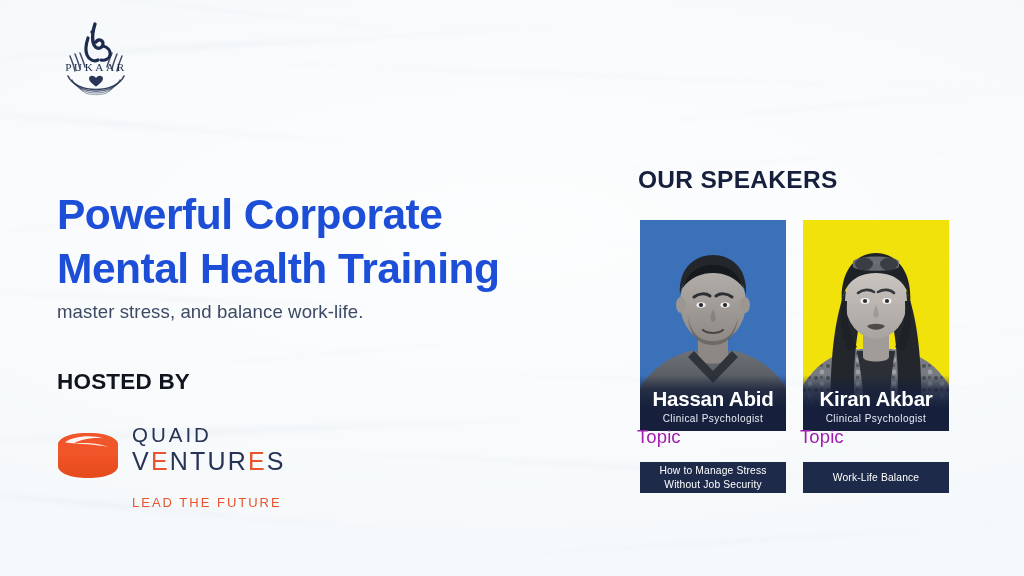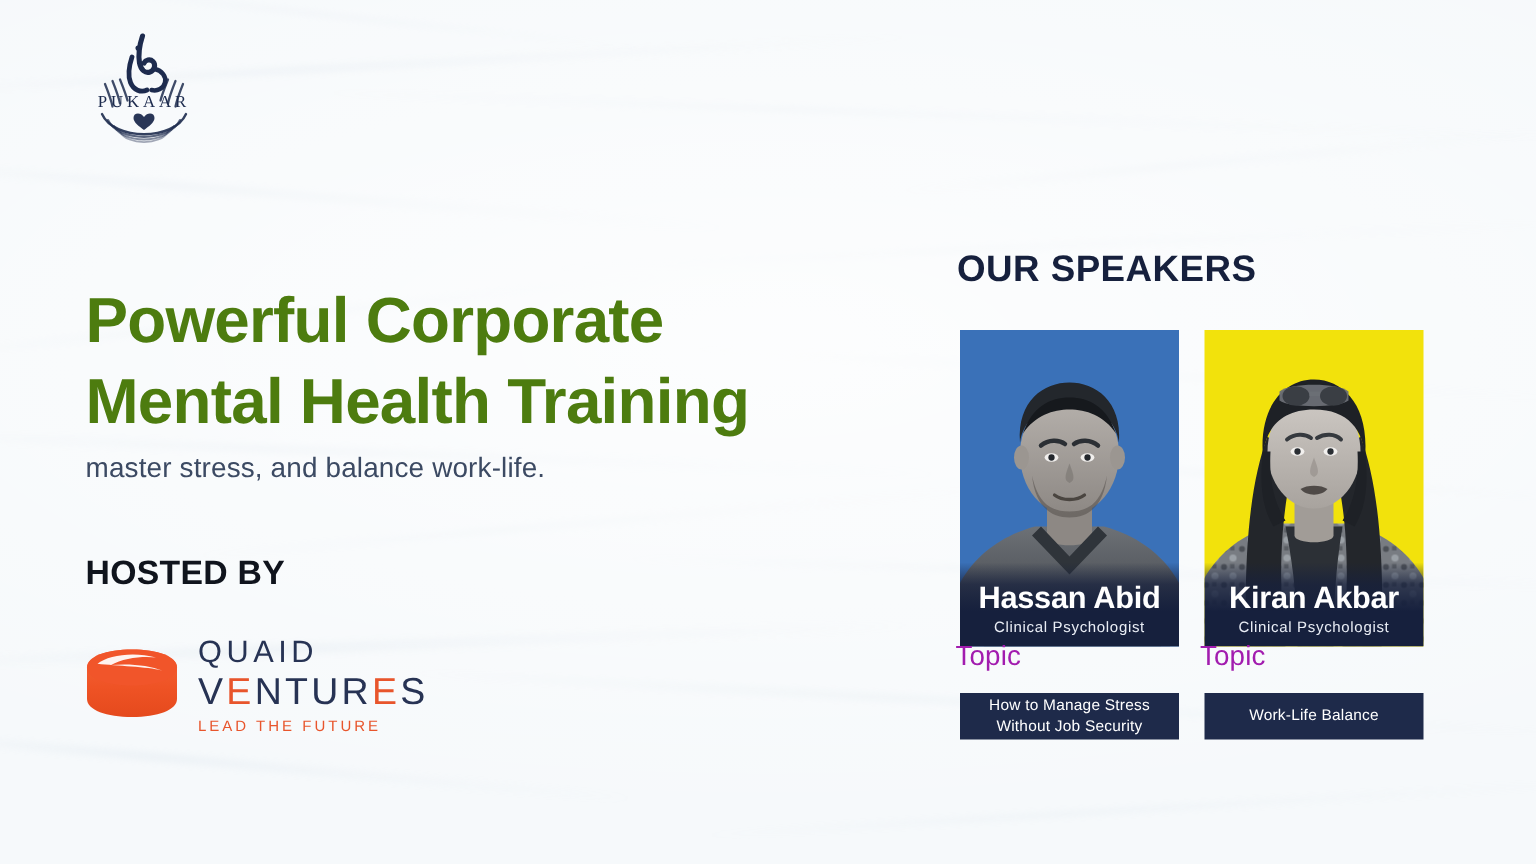--- a/index.html
+++ b/index.html
@@ -17,36 +17,36 @@
   .vig{position:absolute;inset:0;background:
       radial-gradient(120% 80% at 50% 40%,rgba(255,255,255,.72) 0%,rgba(255,255,255,0) 70%);}
 
   
   .pukaar{position:absolute;left:48px;top:16px;width:96px;height:88px;}
   .pukaar svg{display:block;}
 
   
   .headline{position:absolute;left:57px;top:160px;width:560px;
     font-size:42.5px;line-height:1.27;font-weight:bold;letter-spacing:-.5px;
-    color:#4d7c0f;}
+    color:#1d4ed8;}
   .headline .l2{display:block;}
   .subtitle{position:absolute;left:57px;top:280px;width:500px;
     font-size:18.6px;line-height:1.42;color:#3c4a63;letter-spacing:.1px;}
   .subtitle .s2{display:block;}
   .hosted{position:absolute;left:57px;top:369px;
     font-size:22.5px;font-weight:bold;letter-spacing:.2px;color:#10141d;}
 
   
   .qv{position:absolute;left:56px;top:424px;width:250px;height:66px;}
   .qv-mark{position:absolute;left:0;top:6px;width:64px;height:52px;}
   .qv-text{position:absolute;left:76px;top:0px;width:180px;}
   .qv-l1{font-size:20.5px;letter-spacing:3.0px;color:#273354;line-height:1.12;}
   .qv-l2{font-size:25px;letter-spacing:2.2px;color:#273354;line-height:1.12;}
   .qv-l2 .oe{color:#e8552c;}
-  .qv-tag{font-size:10px;letter-spacing:2.0px;color:#e8552c;margin-top:4px;}
+  .qv-tag{font-size:13px;letter-spacing:2.0px;color:#e8552c;margin-top:20px;}
 
   
   .speakers-title{position:absolute;left:638px;top:166px;
     font-size:24.5px;font-weight:bold;letter-spacing:.3px;color:#16203d;}
 
   .card{position:absolute;top:220px;width:146px;height:211px;overflow:hidden;}
   .card.c1{left:640px;background:#3a71b8;}
   .card.c2{left:803px;background:#f2e20c;}
 
   .portrait{position:absolute;left:0;right:0;bottom:0;top:0;overflow:hidden;}

